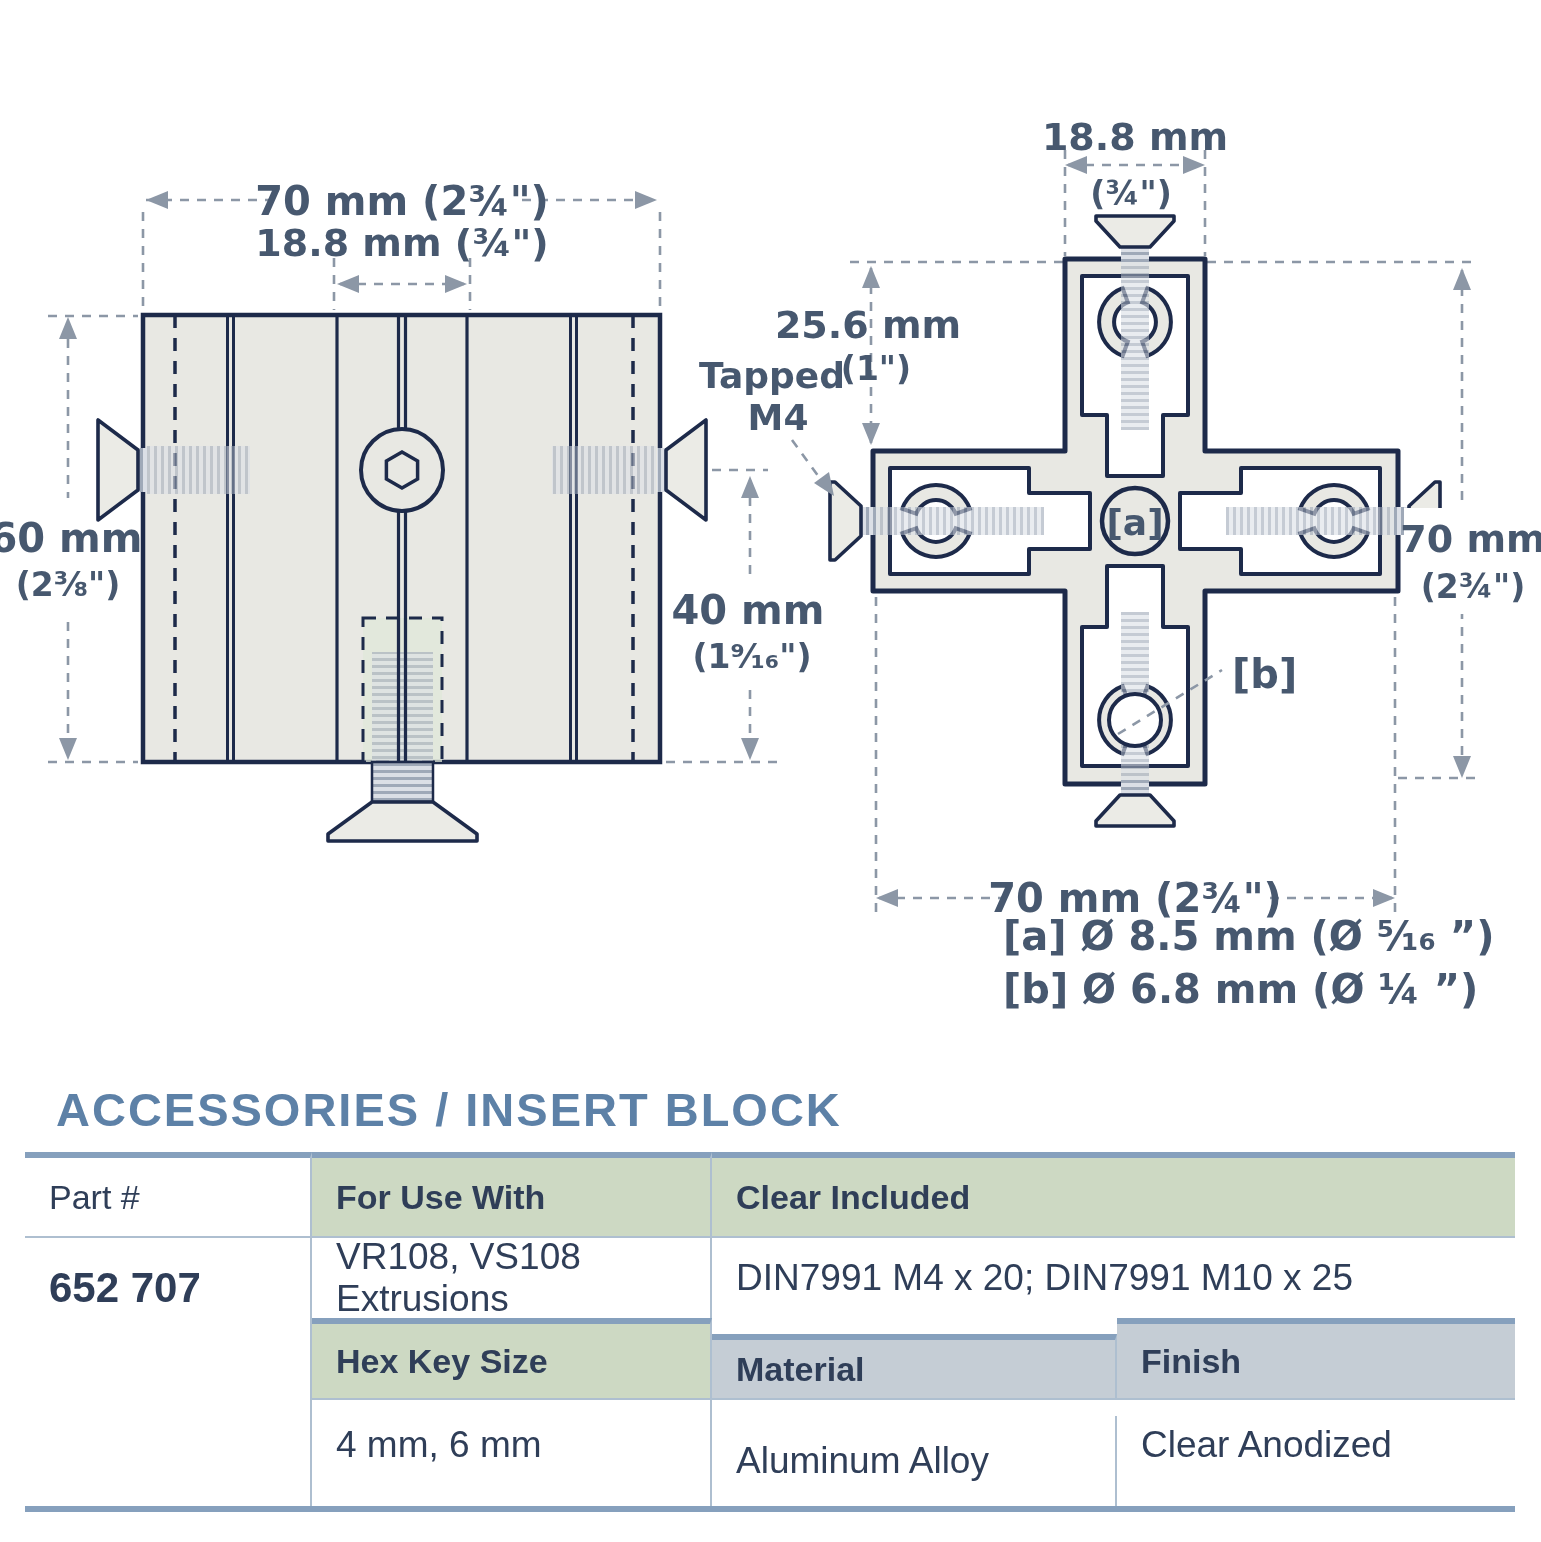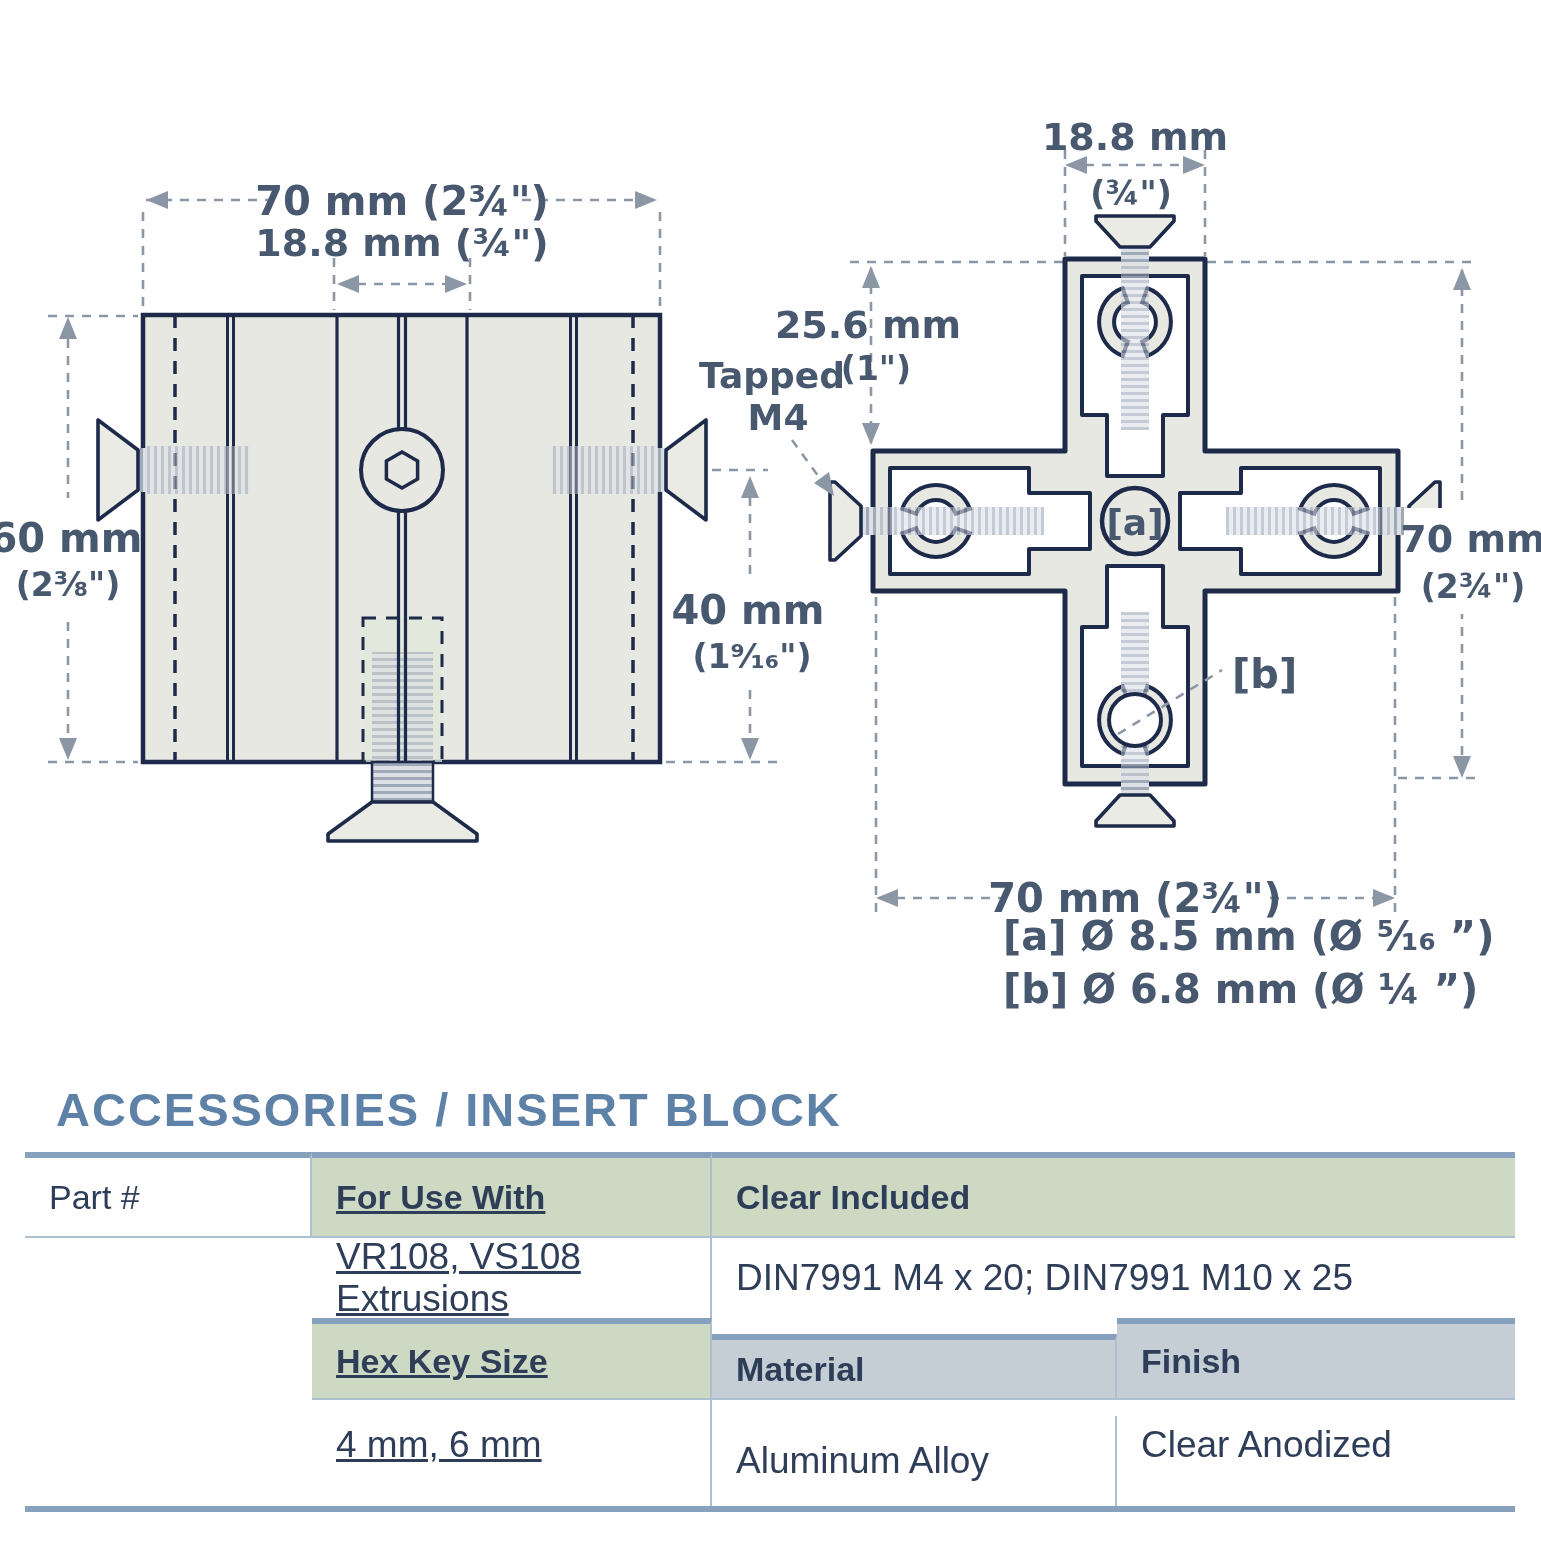--- a/index.html
+++ b/index.html
@@ -30,21 +30,21 @@
   .cell{box-sizing:border-box;padding-left:24px;display:flex;align-items:center;
     border-right:2px solid #aebfd0;background:#fff;}
   .cell.noR{border-right:none;}
   .hdr{font-size:34px;font-weight:bold;border-top:6px solid #86a0bd;border-bottom:2px solid #aebfd0;}
   .hdr.green{background:#cdd9c3;}
   .hdr.gray{background:#c5cdd5;}
   .hdr.plain{background:#ffffff;font-weight:normal;}
   .val{font-size:37px;}
   .part-val{font-size:42px;font-weight:bold;align-items:flex-start;padding-top:26px;}
   .top-al{align-items:flex-start;padding-top:24px;}
-  .c1{grid-column:1;} .c2{grid-column:2;text-decoration:underline;} .c34{grid-column:3/5;} .c3{grid-column:3;margin-top:16px;} .c4{grid-column:4;}
+  .c1{grid-column:1;} .c2{grid-column:2;} .c34{grid-column:3/5;} .c3{grid-column:3;margin-top:16px;} .c4{grid-column:4;}
   .r1{grid-row:1;} .r2{grid-row:2;} .r3{grid-row:3;} .r4{grid-row:4;} .r234{grid-row:2/5;}
   .bottom-bar{position:absolute;left:25px;top:1506px;width:1490px;height:6px;background:#86a0bd;}
 </style>
 </head>
 <body>
 
 <div class="page">
 
 <svg class="drawings" width="1541" height="1055" viewBox="0 0 1541 1055">
   <defs>
@@ -208,20 +208,21 @@
   </g>
 </svg>
 
 <div class="section-title">ACCESSORIES / INSERT BLOCK</div>
 
 <div class="spec">
   <div class="cell hdr plain r1 c1">Part #</div>
   <div class="cell hdr green r1 c2">For Use With</div>
   <div class="cell hdr green noR r1 c34">Clear Included</div>
 
+  <div class="cell val part-val r234 c1">652 707</div>
   <div class="cell val r2 c2">VR108, VS108 Extrusions</div>
   <div class="cell val noR r2 c34">DIN7991 M4 x 20; DIN7991 M10 x 25</div>
 
   <div class="cell hdr green r3 c2">Hex Key Size</div>
   <div class="cell hdr gray r3 c3">Material</div>
   <div class="cell hdr gray noR r3 c4">Finish</div>
 
   <div class="cell val top-al r4 c2">4 mm, 6 mm</div>
   <div class="cell val top-al r4 c3">Aluminum Alloy</div>
   <div class="cell val top-al noR r4 c4">Clear Anodized</div>

